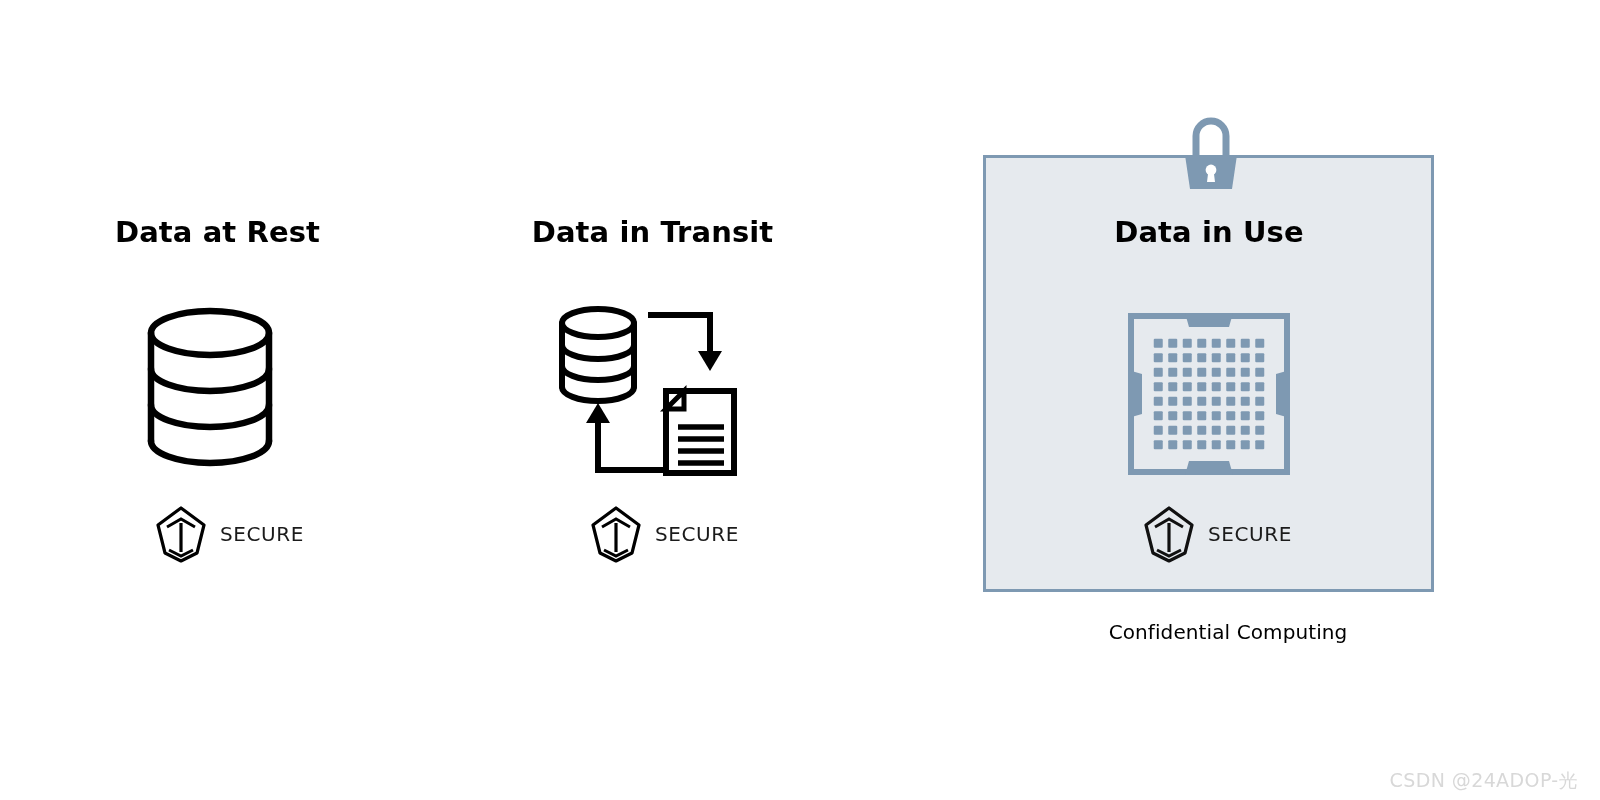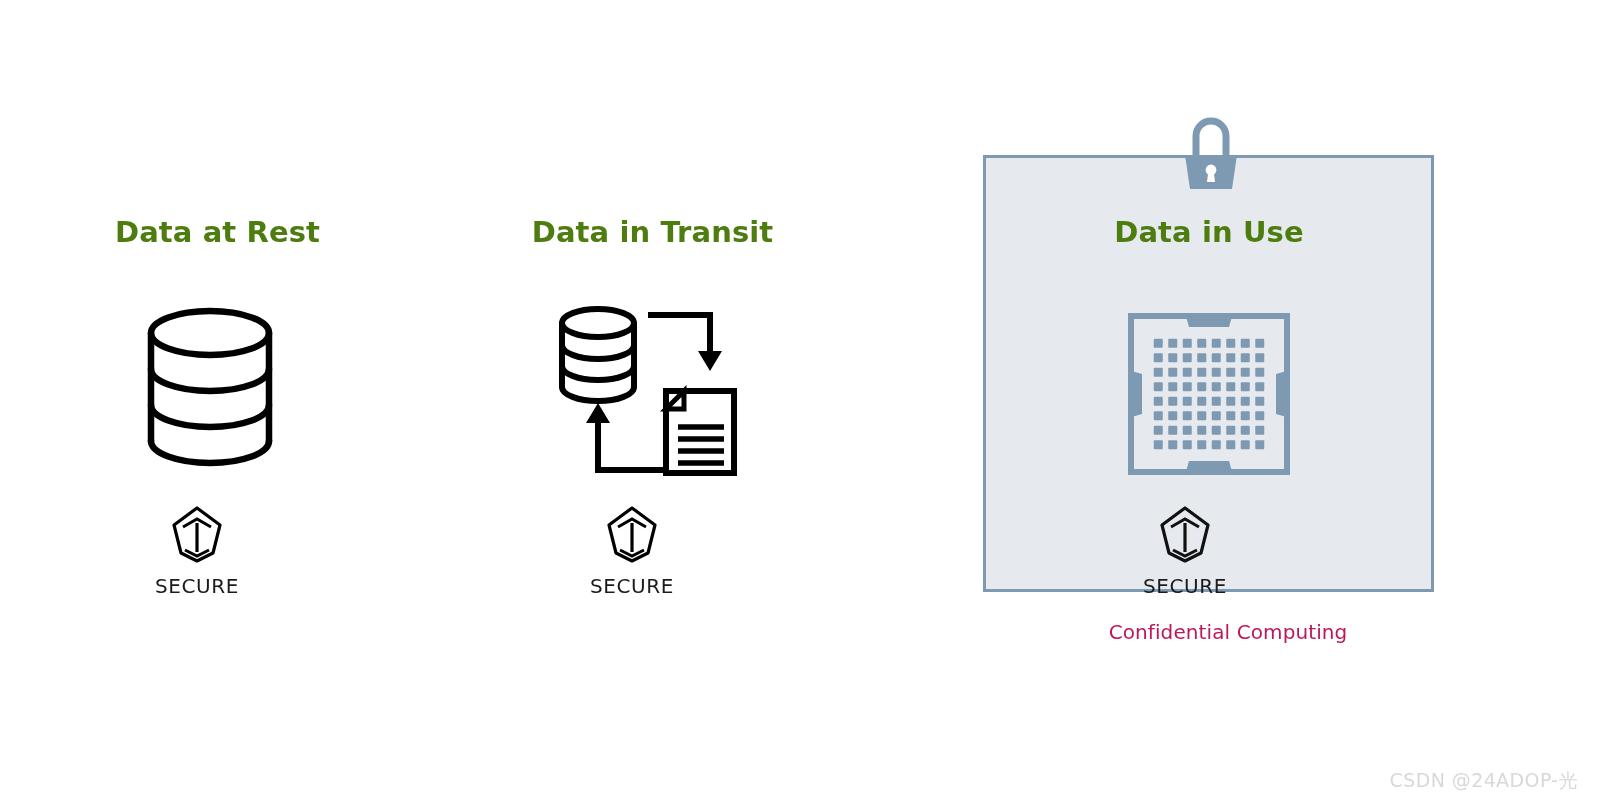--- a/index.html
+++ b/index.html
@@ -24,21 +24,21 @@
   
   .col {
     position: absolute;
     text-align: center;
   }
 
   .col-title {
     font-size: 29px;
     font-weight: 700;
     letter-spacing: 0.1px;
-    color: #4d7c0f;
+    color: #000000;
     line-height: 1;
     white-space: nowrap;
   }
 
   
   #col-rest {
     left: 60px;
     top: 218px;
     width: 315px;
   }
@@ -82,21 +82,20 @@
   #db-rest-icon   { left: 145px; top: 307px; width: 130px; height: 160px; }
   #transit-icon   { left: 558px; top: 305px; width: 185px; height: 175px; }
   #chip-icon      { left: 1125px; top: 310px; width: 168px; height: 168px; }
 
   
   .secure-badge {
     position: absolute;
     display: flex;
     align-items: center;
     gap: 13px;
-    flex-direction: column;
   }
   .secure-badge .shield {
     width: 52px;
     height: 58px;
     flex: none;
   }
   .secure-label {
     font-size: 20px;
     font-weight: 400;
     letter-spacing: 0.6px;
@@ -109,21 +108,21 @@
   #secure-use     { left: 1143px; top: 505px; }
 
   
   #caption-confidential {
     position: absolute;
     left: 983px;
     top: 620px;
     width: 490px;
     text-align: center;
     font-size: 20px;
-    color: #be185d;
+    color: #000000;
     letter-spacing: 0.1px;
     white-space: nowrap;
   }
 
   
   #watermark {
     position: absolute;
     right: 22px;
     bottom: 6px;
     font-size: 19px;

